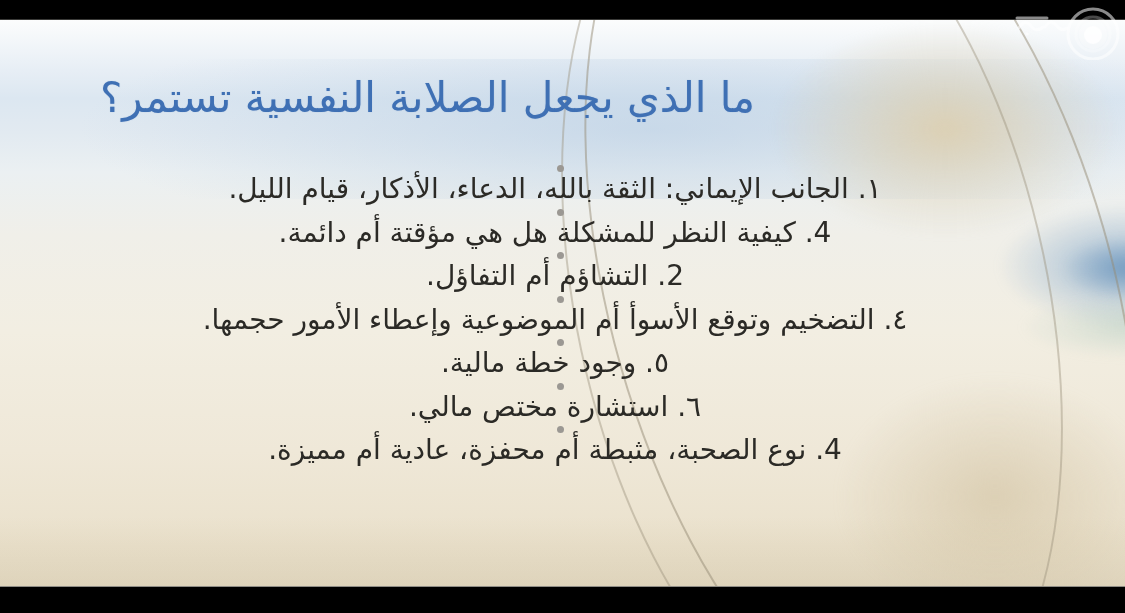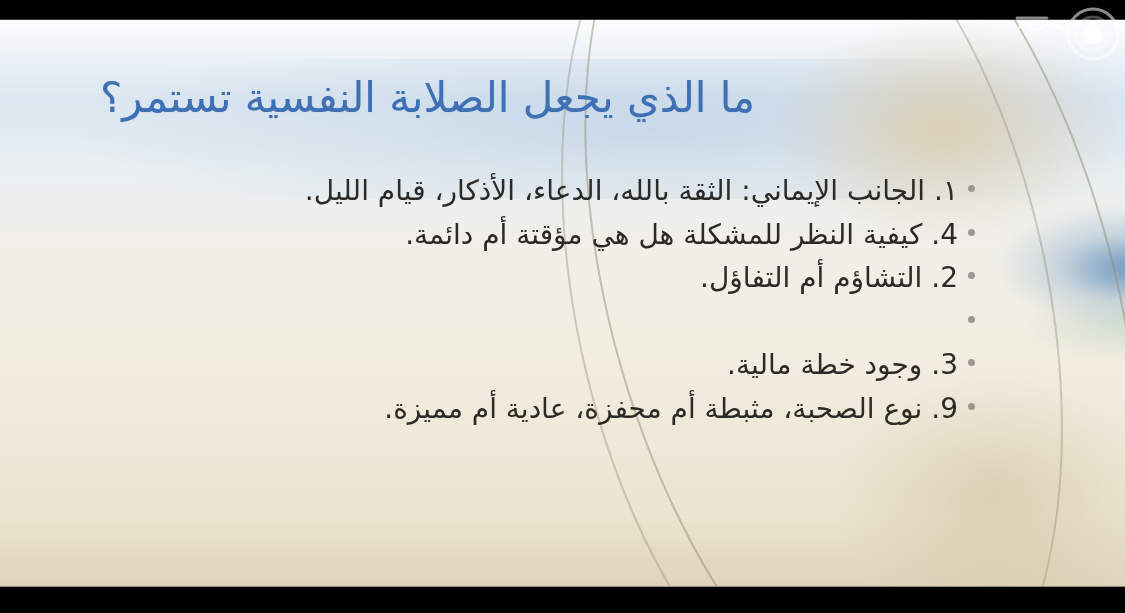--- a/index.html
+++ b/index.html
@@ -77,21 +77,21 @@
     position:absolute;top:48px;right:370px;z-index:5;
     direction:rtl;text-align:right;white-space:nowrap;
     font-size:42px;line-height:62px;color:#3f70b4;
     text-shadow:0 0 1px rgba(63,112,180,0.35);
   }
   
   #list{
     position:absolute;top:150px;right:150px;width:840px;z-index:5;
     direction:rtl;
   }
-  .item{display:flex;align-items:center;height:43.5px;white-space:nowrap;}
+  .item{display:flex;align-items:center;height:43.5px;white-space:nowrap;flex-direction:column;}
   .dot{
     flex:0 0 auto;width:7px;height:7px;border-radius:50%;
     background:#9b9893;margin-left:10px;margin-top:-4px;
   }
   .item-text{
     font-size:28px;color:#2b2a26;letter-spacing:0;
   }
 </style>
 </head>
 <body>
@@ -119,28 +119,33 @@
       <div class="item">
         <span class="dot"></span>
         <span class="item-text">4. كيفية النظر للمشكلة هل هي مؤقتة أم دائمة.</span>
       </div>
       <div class="item">
         <span class="dot"></span>
         <span class="item-text">2. التشاؤم أم التفاؤل.</span>
       </div>
       <div class="item">
         <span class="dot"></span>
+        <span class="item-text">٤. التضخيم وتوقع الأسوأ أم الموضوعية وإعطاء الأمور حجمها.</span>
       </div>
       <div class="item">
         <span class="dot"></span>
-        <span class="item-text">3. وجود خطة مالية.</span>
+        <span class="item-text">٥. وجود خطة مالية.</span>
       </div>
       <div class="item">
         <span class="dot"></span>
-        <span class="item-text">9. نوع الصحبة، مثبطة أم محفزة، عادية أم مميزة.</span>
+        <span class="item-text">٦. استشارة مختص مالي.</span>
+      </div>
+      <div class="item">
+        <span class="dot"></span>
+        <span class="item-text">4. نوع الصحبة، مثبطة أم محفزة، عادية أم مميزة.</span>
       </div>
     </div>
   </div>
 
   <div class="bar bar-top"></div>
   <div class="bar bar-bottom"></div>
 
   <svg id="watermark" viewBox="0 0 120 66" xmlns="http://www.w3.org/2000/svg">
     <g filter="none">
       <circle cx="88" cy="40" r="25" fill="none" stroke="rgba(255,255,255,0.75)" stroke-width="3" opacity="0.8"></circle>

